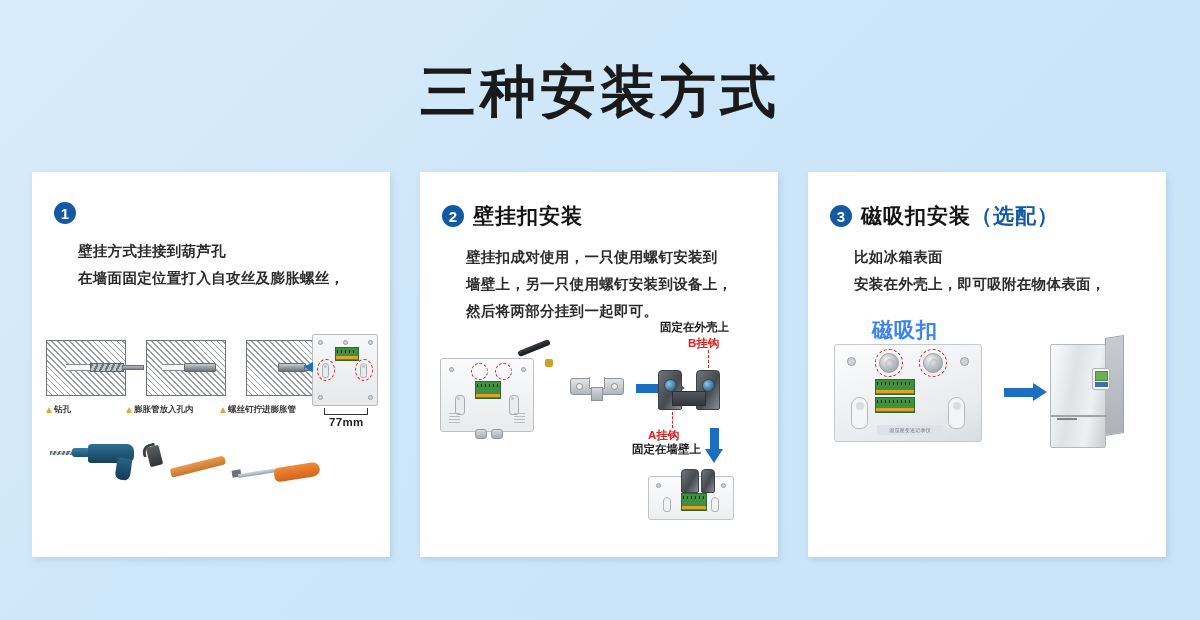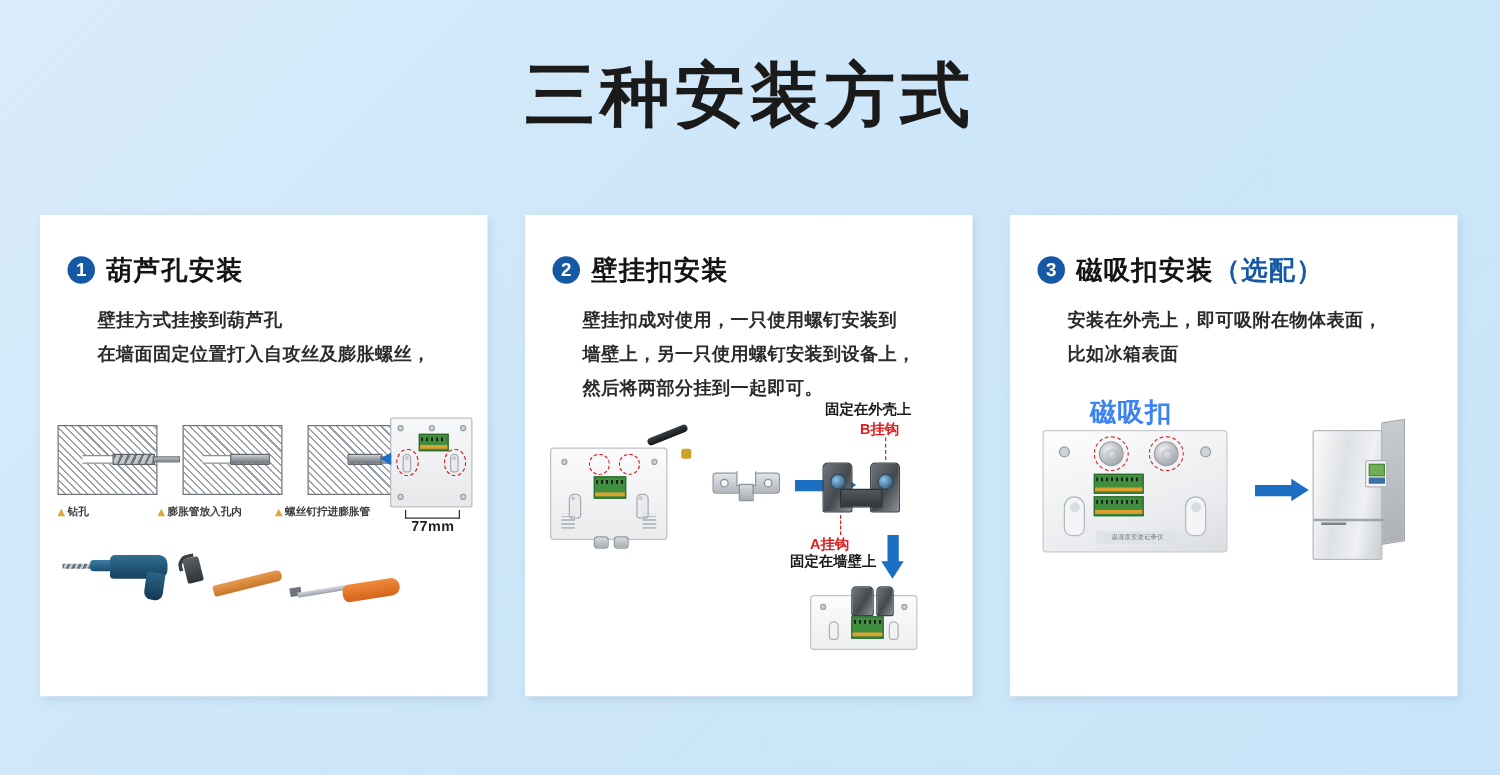--- a/index.html
+++ b/index.html
@@ -13,21 +13,21 @@
     position: relative;
   }
 
   
   .page-title {
     text-align: center;
     font-size: 56px;
     font-weight: bold;
     color: #1a1a1a;
     letter-spacing: 4px;
-    padding-top: 48px;
+    padding-top: 64px;
     line-height: 1;
   }
 
   
   .cards {
     position: absolute;
     left: 32px; top: 172px;
     width: 1136px; height: 385px;
     display: flex;
     gap: 30px;
@@ -532,23 +532,20 @@
 </head>
 <body>
 
 <div class="page-title">三种安装方式</div>
 
 <div class="cards">
 
   <div class="card">
     <div class="card-head">
       <span class="badge">1</span>
-      <span class="card-title">
-        <span>葫芦孔安装</span>
-      </span>
     </div>
     <div class="card-body">
       <div>壁挂方式挂接到葫芦孔</div>
       <div>在墙面固定位置打入自攻丝及膨胀螺丝，</div>
     </div>
 
     <div class="figure fig1">
 
       <div class="wall-row">
 
@@ -689,22 +686,22 @@
   </div>
 
   <div class="card">
     <div class="card-head">
       <span class="badge">3</span>
       <span class="card-title">
         <span>磁吸扣安装</span><span class="optional">（选配）</span>
       </span>
     </div>
     <div class="card-body">
+      <div>比如冰箱表面</div>
       <div>安装在外壳上，即可吸附在物体表面，</div>
-      <div>比如冰箱表面</div>
     </div>
 
     <div class="figure fig3">
       <div class="fig3-label">磁吸扣</div>
 
       <div class="dev3">
         <div class="dev-screwhole" style="left:12px; top:12px; width:9px; height:9px;"></div>
         <div class="dev-screwhole" style="right:12px; top:12px; width:9px; height:9px;"></div>
         <div class="magnet" style="left:44px;"></div>
         <div class="magnet" style="left:88px;"></div>

